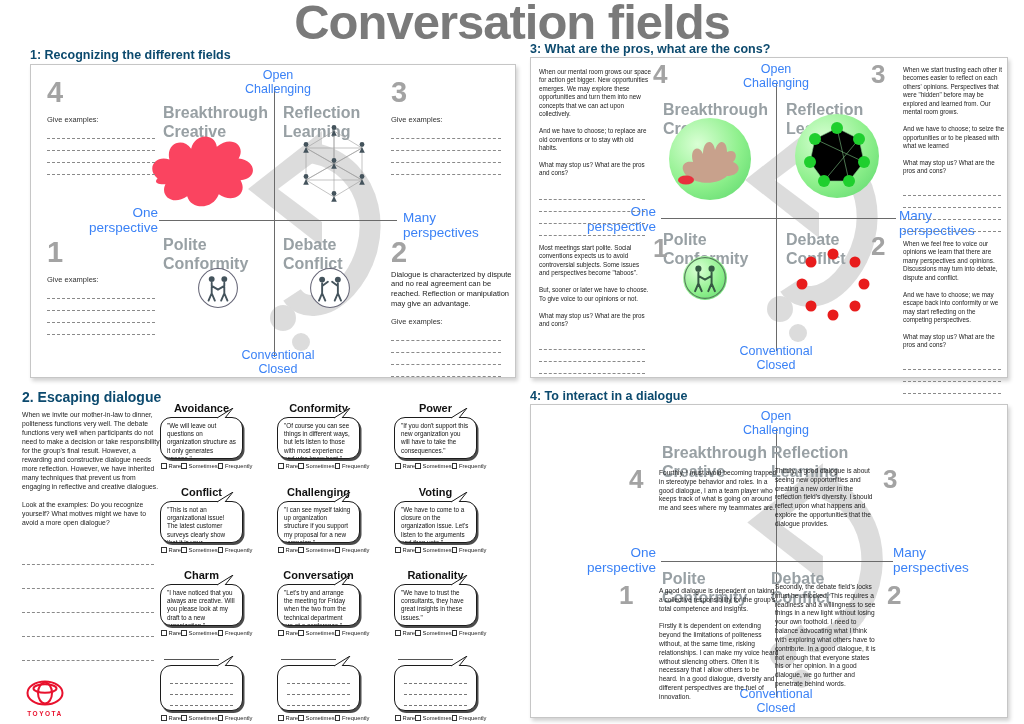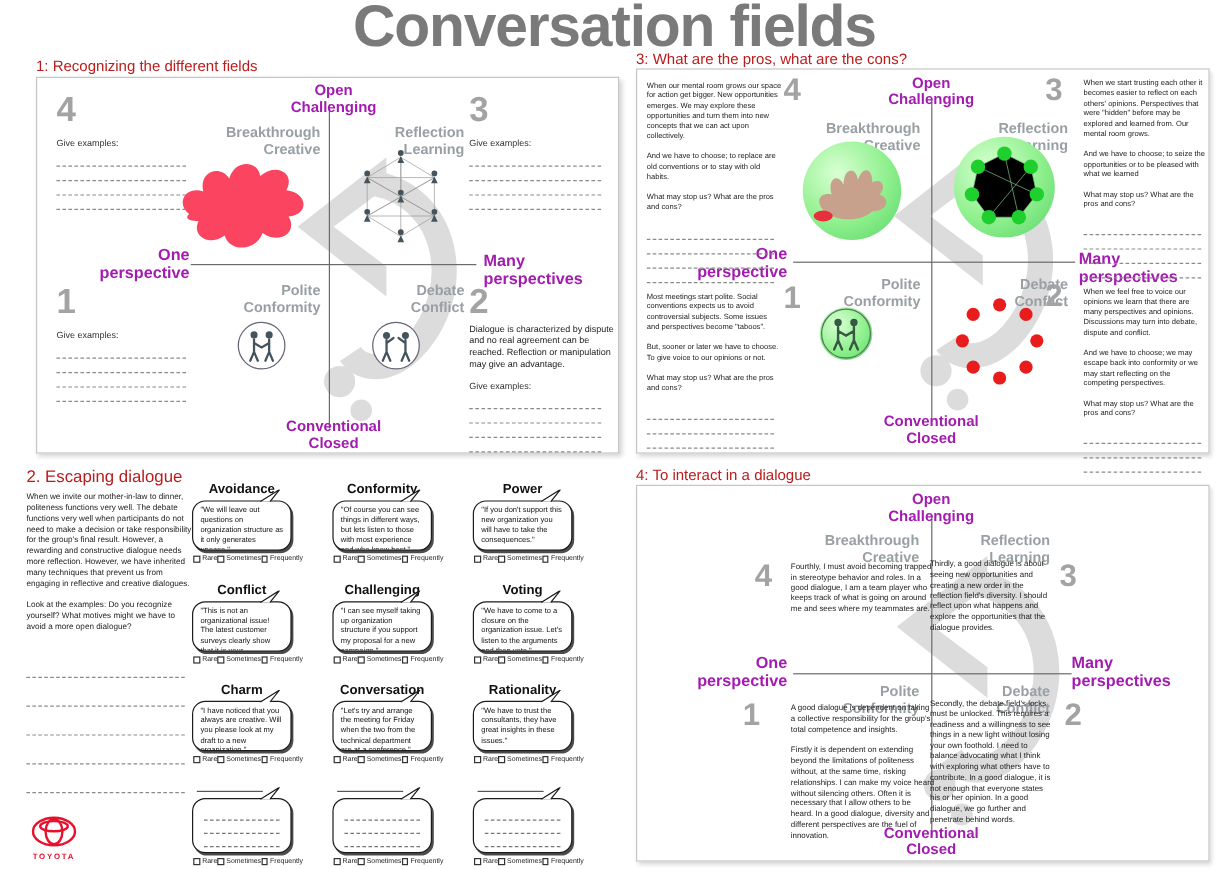--- a/index.html
+++ b/index.html
@@ -1,28 +1,28 @@
 <!DOCTYPE html>
 <html><head>
 <meta charset="utf-8">
 <style>
   *{margin:0;padding:0;box-sizing:border-box}
   html,body{width:1024px;height:724px;background:#fff;font-family:"Liberation Sans",sans-serif;overflow:hidden}
   .p{position:absolute}
   .pre{white-space:pre-line}
   .page-title{left:0;top:-6px;width:1024px;text-align:center;font-size:49px;font-weight:bold;color:#7a7a7a;letter-spacing:-1px}
-  .heading{color:#b91c1c;font-weight:normal;font-size:12.5px}
+  .heading{color:#0c4a6e;font-weight:bold;font-size:12.5px}
   .panel{background:#fff;border:1px solid #c6c6c6;box-shadow:2px 3px 4px rgba(0,0,0,.18)}
   .vline{width:1px;background:#6a6a6a}
   .hline{height:1px;background:#6a6a6a}
-  .axis{font-weight:bold;color:#a21caf;line-height:1.12}
+  .axis{font-weight:normal;color:#3b82f6;line-height:1.12}
   .axis.t,.axis.b{text-align:center;font-size:12.5px}
   .axis.l{text-align:right;font-size:13.5px}
   .axis.r{text-align:left;font-size:13.5px}
-  .qlab{text-align:right;font-weight:bold;font-size:12px;color:#98a0a4;line-height:1.2}
+  .qlab{text-align:left;font-weight:bold;font-size:16px;color:#98a0a4;line-height:1.2}
   .bignum{font-size:29px;font-weight:bold;color:#a3a3a3;line-height:.95}
   .bignum.sm{font-size:26px}
   .dtext{font-size:7.5px;color:#222;line-height:1.32;margin-top:3px}
   .dtext.sm{font-size:6.3px;line-height:1.34;margin-top:0}
   .give{font-size:7.5px;color:#333;margin-top:8px;margin-bottom:3px}
   .dl{border-bottom:1px dashed #8a8a8a;height:12px}
   .dlines .dl{height:12px}
   .dlines.wide .dl{height:24px}
   .swirl{opacity:.95}
   .gcircle{border-radius:50%;background:radial-gradient(circle at 35% 32%,#d9ffd4 0%,#8ef08c 55%,#57d469 100%)}

